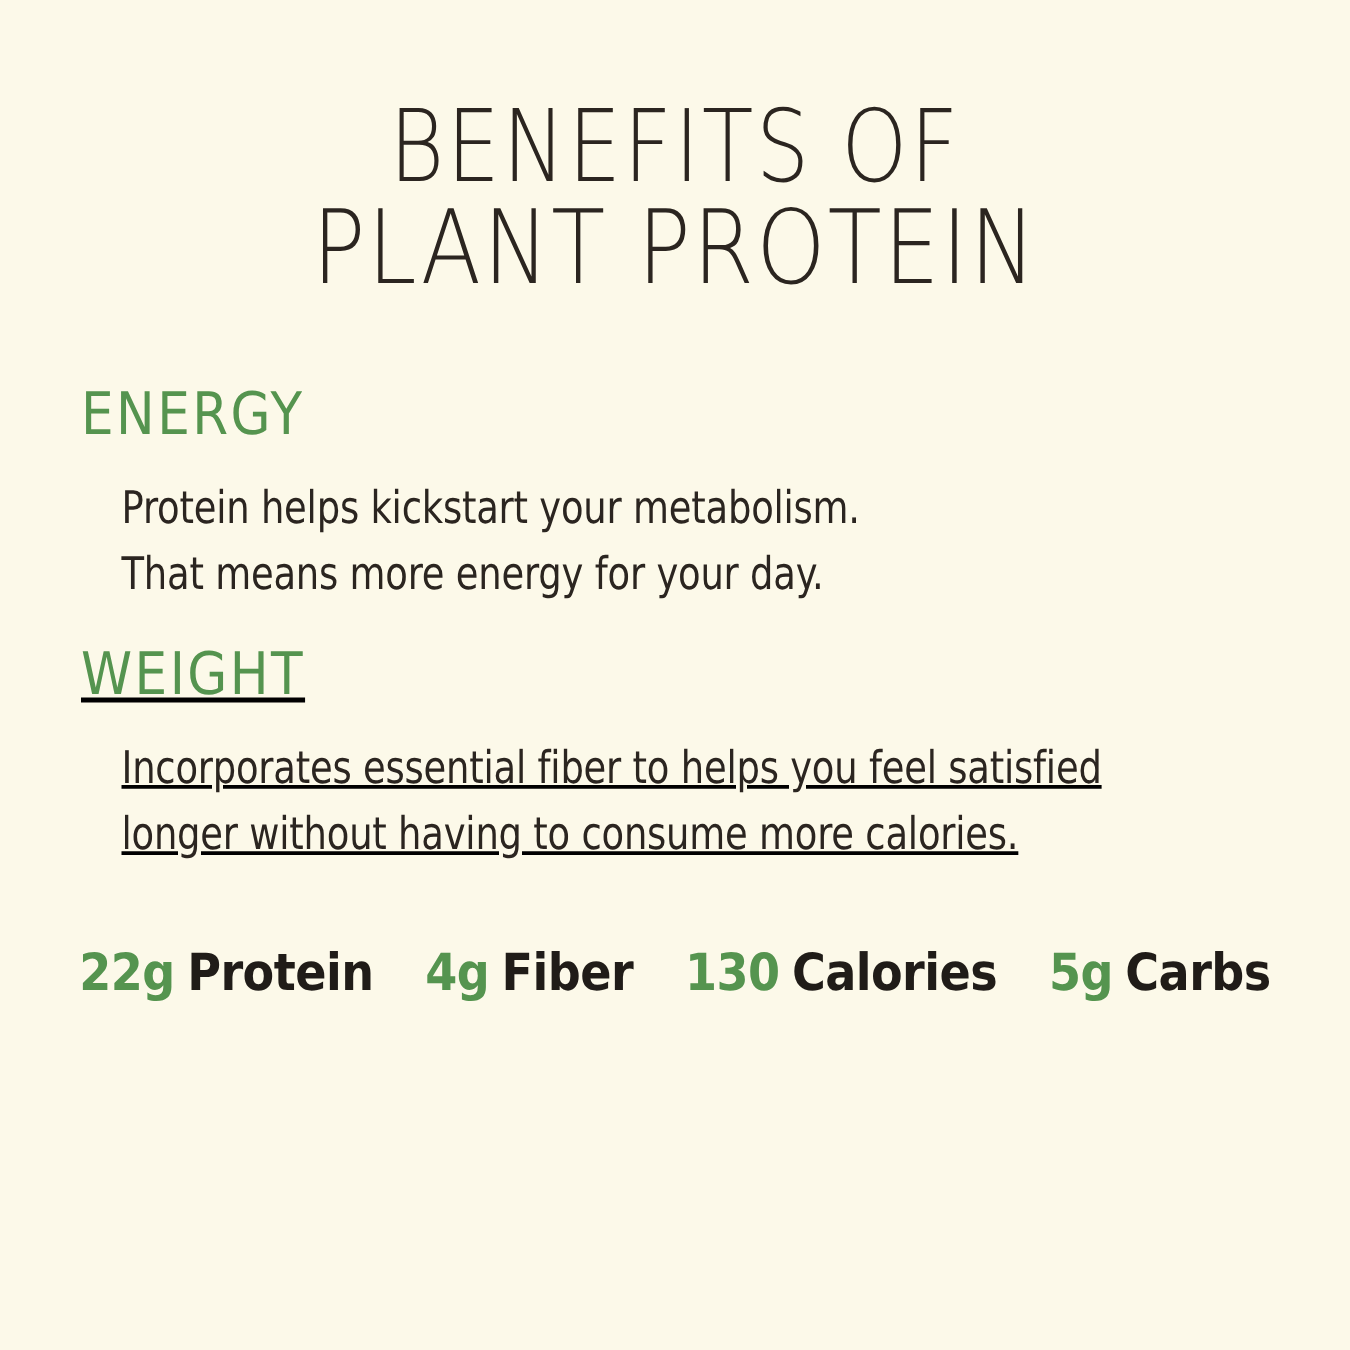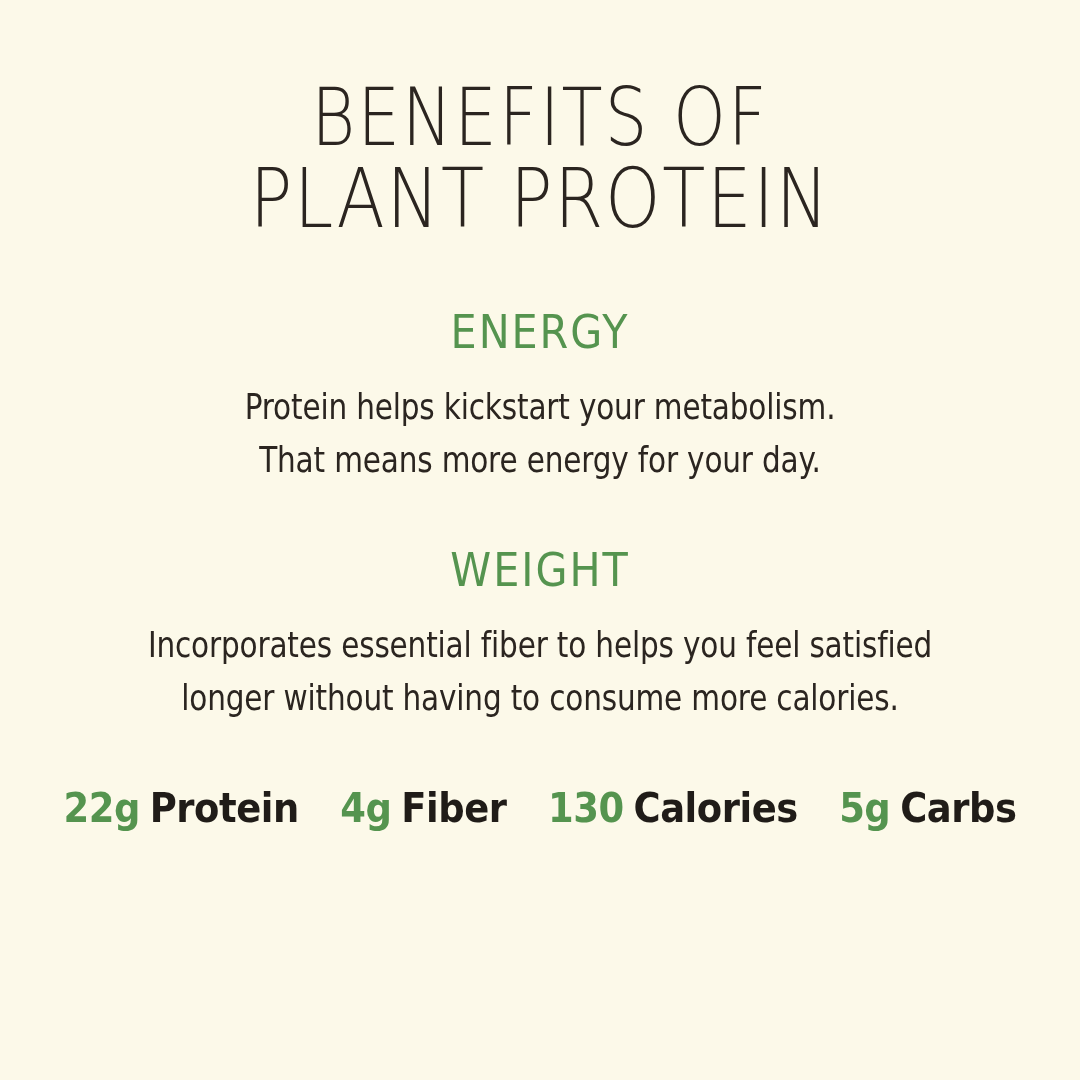--- a/index.html
+++ b/index.html
@@ -48,25 +48,25 @@
   .title-line.line2 {
     font-size: 82px;
     line-height: 82px;
     letter-spacing: 2px;
     transform: scaleX(0.86);
   }
 
   
   .section {
     width: 100%;
-    text-align: center;
+    text-align: left;
   }
   .section.s-energy   { margin-top: 66px; }
   .section.s-strength { margin-top: 60px; }
-  .section.s-weight   { margin-top: 58px; }
+  .section.s-weight   { margin-top: 28px; text-decoration: underline; }
 
   .section-heading {
     color: #55944F;
     font-family: "DejaVu Sans", sans-serif;
     font-weight: 400;
     font-size: 47px;
     line-height: 52px;
     letter-spacing: 2.2px;
     transform: scaleX(0.88);
     transform-origin: center center;

